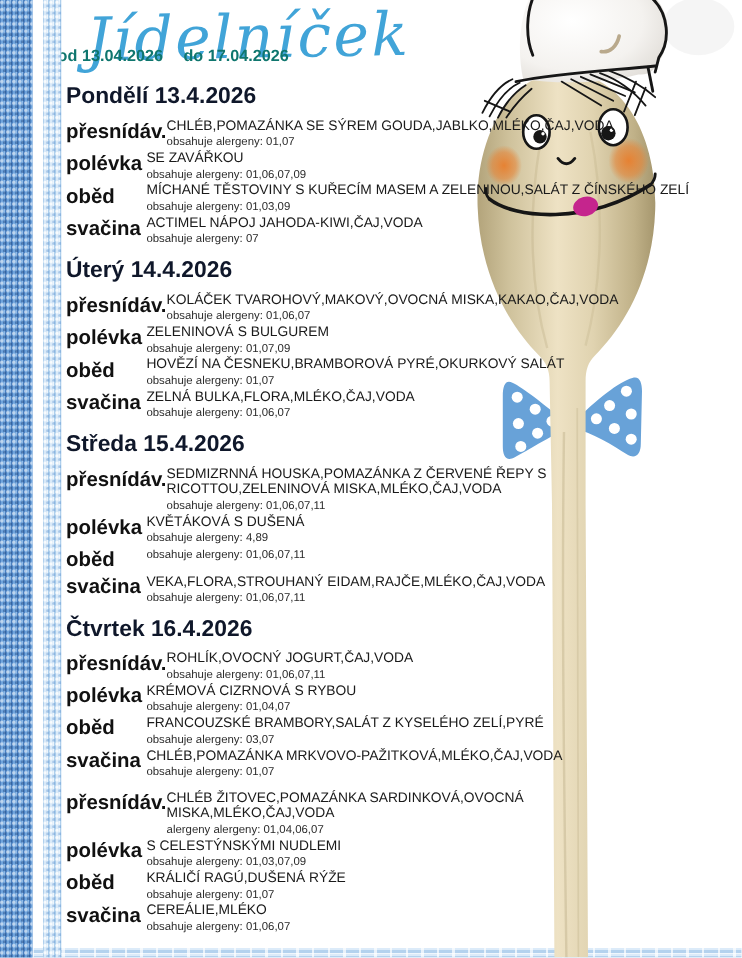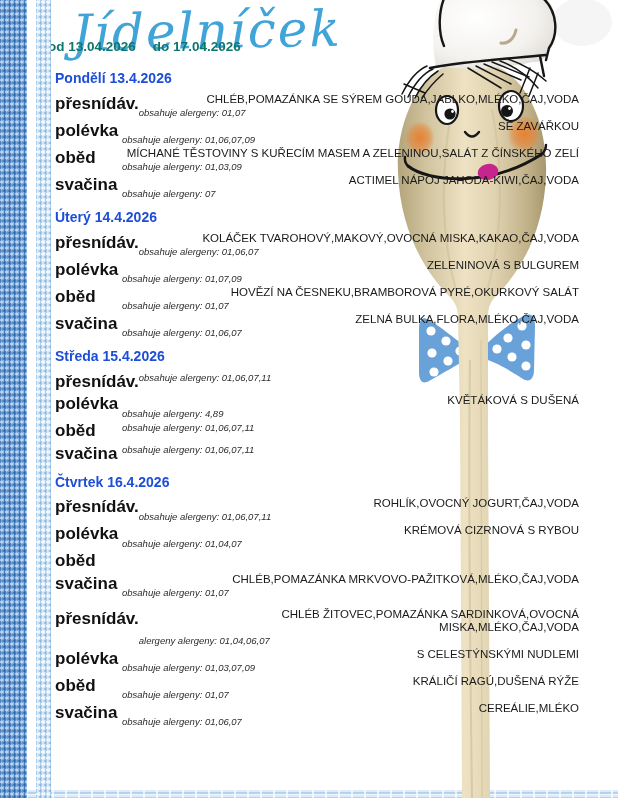--- a/index.html
+++ b/index.html
@@ -46,26 +46,26 @@
   }
   .date-line {
     position:absolute; left:48px; top:39px; z-index:2;
     font-size:13.5px; font-weight:700; color:#0f766e; white-space:nowrap;
   }
   .date-line .gap { display:inline-block; width:17px; }
 
   
   .content { position:absolute; left:55px; top:70px; width:524px; z-index:2; }
   .day { margin-bottom:10px; }
-  .day-title { font-size:14px; font-weight:700; color:#1d4ed8; margin-bottom:7px; }
+  .day-title { font-size:19px; font-weight:700; color:#0f172a; margin-bottom:7px; }
   .row { display:flex; margin-bottom:2px; }
   .row-label { flex:0 0 67px; font-size:17px; font-weight:700; padding-top:0.5px; }
   .row-body { flex:1 1 auto; min-width:0; }
-  .food { font-size:11.5px; line-height:13px; color:#1a1a1a;text-align:right; }
-  .allergens { font-size:9.5px; line-height:11px; font-style:italic; color:#2b2b2b; margin-top:1px; }
+  .food { font-size:11.5px; line-height:13px; color:#1a1a1a; }
+  .allergens { font-size:9.5px; line-height:11px; color:#2b2b2b; margin-top:1px; }
 
   
   .spoon-wrap { position:absolute; right:0; top:0; width:238px; height:798px; z-index:1; pointer-events:none; }
 </style>
 </head>
 <body>
 
 <div class="knit knit-dark"></div>
 <div class="knit knit-light"></div>
 <div class="knit-bottom"></div>
@@ -147,20 +147,21 @@
   </div>
 </div>
   </section>
 
   <section class="day">
     <h2 class="day-title">Středa 15.4.2026</h2>
     <div class="rows">
   <div class="row">
     <div class="row-label">přesnídáv.</div>
     <div class="row-body">
+      <div class="food">SEDMIZRNNÁ HOUSKA,POMAZÁNKA Z ČERVENÉ ŘEPY S RICOTTOU,ZELENINOVÁ MISKA,MLÉKO,ČAJ,VODA</div>
       <div class="allergens">obsahuje alergeny: 01,06,07,11</div>
     </div>
   </div>
 
   <div class="row">
     <div class="row-label">polévka</div>
     <div class="row-body">
       <div class="food">KVĚTÁKOVÁ S DUŠENÁ</div>
       <div class="allergens">obsahuje alergeny: 4,89</div>
     </div>
@@ -169,20 +170,21 @@
   <div class="row">
     <div class="row-label">oběd</div>
     <div class="row-body">
       <div class="allergens">obsahuje alergeny: 01,06,07,11</div>
     </div>
   </div>
 
   <div class="row">
     <div class="row-label">svačina</div>
     <div class="row-body">
+      <div class="food">VEKA,FLORA,STROUHANÝ EIDAM,RAJČE,MLÉKO,ČAJ,VODA</div>
       <div class="allergens">obsahuje alergeny: 01,06,07,11</div>
     </div>
   </div>
 </div>
   </section>
 
   <section class="day">
     <h2 class="day-title">Čtvrtek 16.4.2026</h2>
     <div class="rows">
   <div class="row">
@@ -196,20 +198,24 @@
   <div class="row">
     <div class="row-label">polévka</div>
     <div class="row-body">
       <div class="food">KRÉMOVÁ CIZRNOVÁ S RYBOU</div>
       <div class="allergens">obsahuje alergeny: 01,04,07</div>
     </div>
   </div>
 
   <div class="row">
     <div class="row-label">oběd</div>
+    <div class="row-body">
+      <div class="food">FRANCOUZSKÉ BRAMBORY,SALÁT Z KYSELÉHO ZELÍ,PYRÉ</div>
+      <div class="allergens">obsahuje alergeny: 03,07</div>
+    </div>
   </div>
 
   <div class="row">
     <div class="row-label">svačina</div>
     <div class="row-body">
       <div class="food">CHLÉB,POMAZÁNKA MRKVOVO-PAŽITKOVÁ,MLÉKO,ČAJ,VODA</div>
       <div class="allergens">obsahuje alergeny: 01,07</div>
     </div>
   </div>
 </div>

